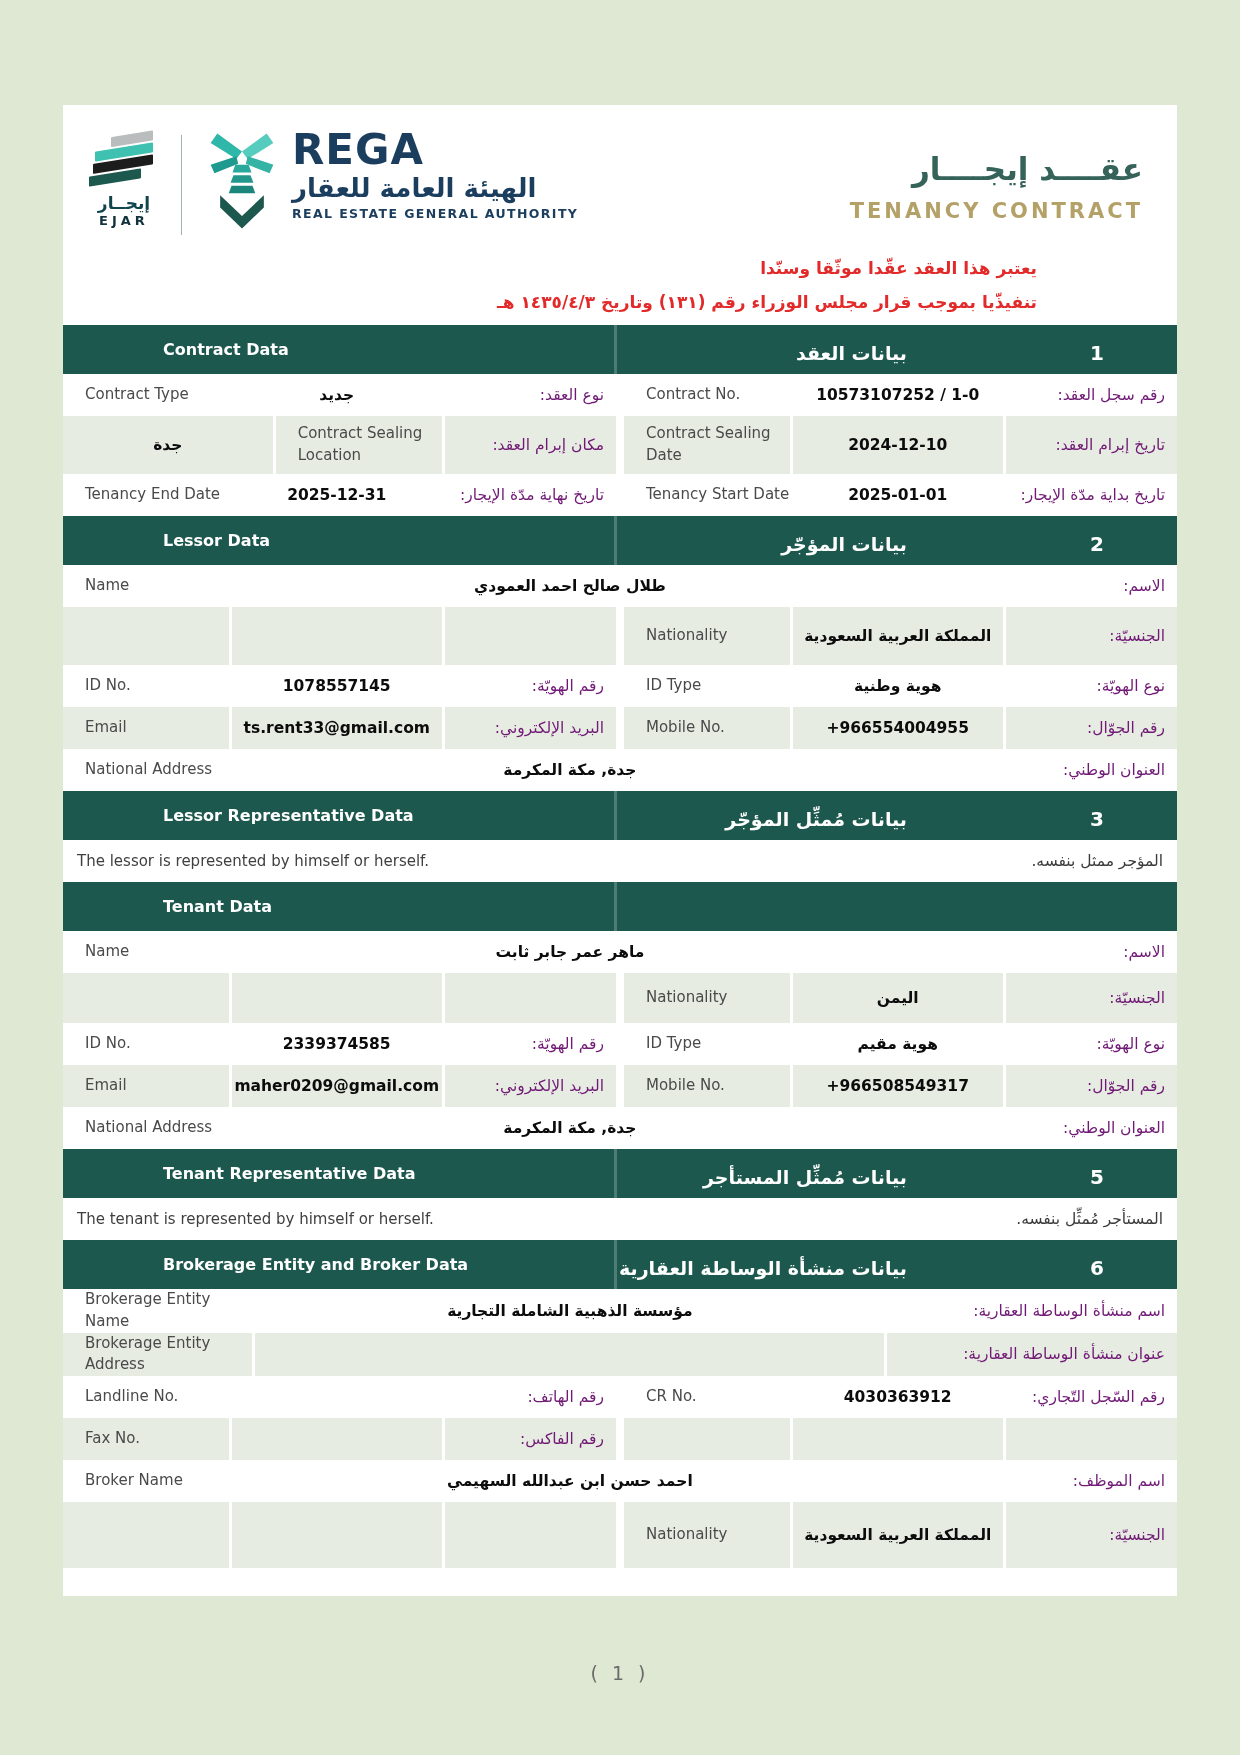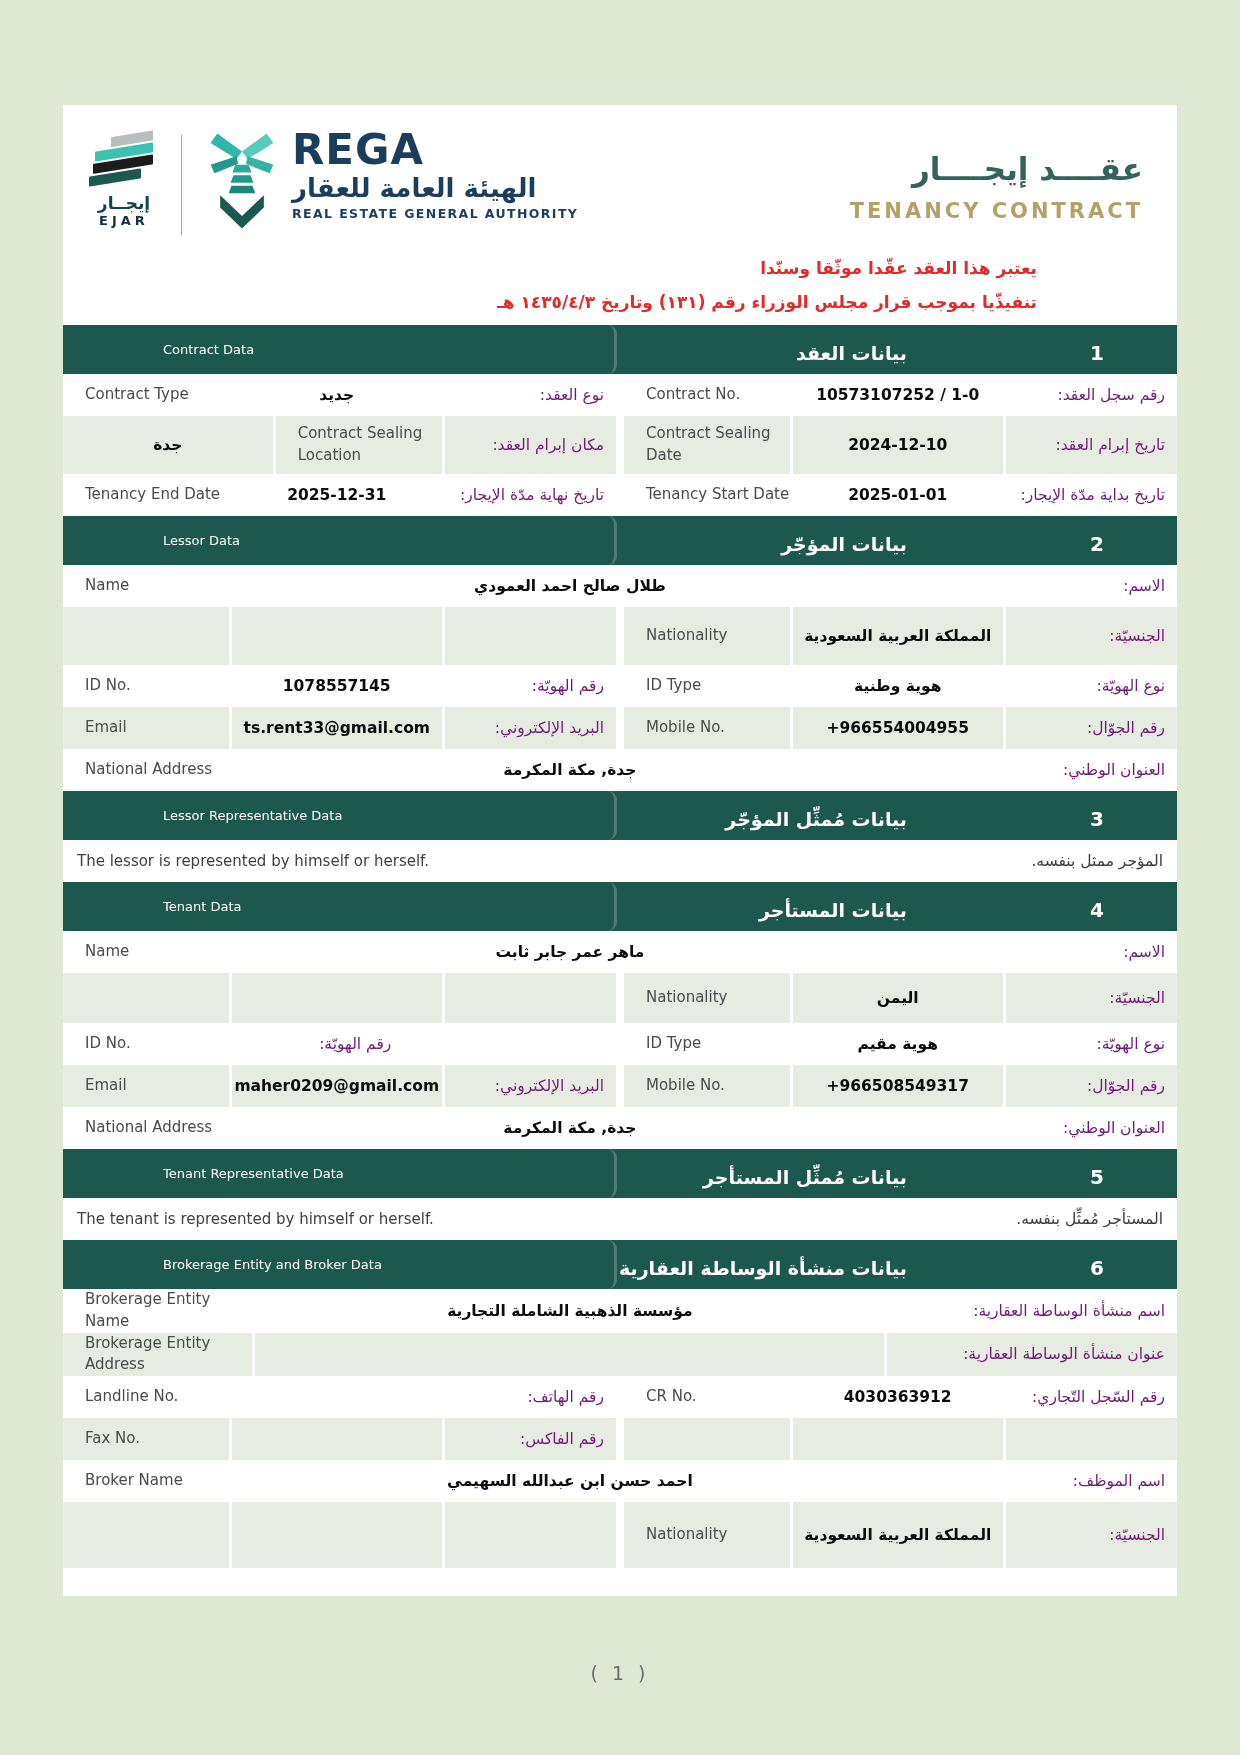--- a/index.html
+++ b/index.html
@@ -37,21 +37,21 @@
   .t-ar { font-size: 31px; font-weight: 700; color: #35635a; direction: rtl; }
   .t-en { font-size: 21px; font-weight: 700; color: #b3a168; letter-spacing: 3px; margin-top: 12px; }
 
   .notice { direction: rtl; text-align: right; padding-right: 110px; margin-top: 16px;
             color: #e22a2a; font-weight: 700; font-size: 17px; line-height: 2.0; }
 
   
   .section-bar { height: 49px; background: #1d584e; display: flex; color: #fff; }
   .bar-en { width: calc(50% - 3px); border-right: 3px solid rgba(255,255,255,0.22);
             display: flex; align-items: center; padding-left: 100px;
-            font-size: 13px; font-weight: 400; border-radius: 9px; }
+            font-size: 16px; font-weight: 700; }
   .bar-right { flex: 1; display: flex; align-items: stretch; margin-top: 7px; }
   .bar-ar { flex: 1; direction: rtl; display: flex; align-items: center;
             padding-right: 110px; font-size: 19px; font-weight: 700; }
   .bar-num { width: 160px; display: flex; align-items: center; justify-content: center;
              font-size: 20px; font-weight: 700; }
 
   
   .frow { display: flex; gap: 8px; background: #fff; }
   .half { flex: 1; display: flex; gap: 3px; }
   .full { display: flex; gap: 3px; background: #fff; }
@@ -237,24 +237,20 @@
       <div class="bar-num">3</div>
     </div>
   </div>
   <div class="note-row">
     <div class="note-en">The lessor is represented by himself or herself.</div>
     <div class="note-ar">المؤجر ممثل بنفسه.</div>
   </div>
 
   <div class="section-bar">
     <div class="bar-en">Tenant Data</div>
-    <div class="bar-right">
-      <div class="bar-ar">بيانات المستأجر</div>
-      <div class="bar-num">4</div>
-    </div>
   </div>
 
   <div class="full h42">
     <div class="cell en">Name</div>
     <div class="cell val">ماهر عمر جابر ثابت</div>
     <div class="cell ar">الاسم:</div>
   </div>
 
   <div class="frow h50 g">
     <div class="half">
@@ -265,20 +261,21 @@
     <div class="half">
       <div class="cell en">Nationality</div>
       <div class="cell val">اليمن</div>
       <div class="cell ar">الجنسيّة:</div>
     </div>
   </div>
 
   <div class="frow h42">
     <div class="half">
       <div class="cell en">ID No.</div>
+      <div class="cell val ltr">2339374585</div>
       <div class="cell ar">رقم الهويّة:</div>
     </div>
     <div class="half">
       <div class="cell en">ID Type</div>
       <div class="cell val">هوية مقيم</div>
       <div class="cell ar">نوع الهويّة:</div>
     </div>
   </div>
 
   <div class="frow h42 g">

